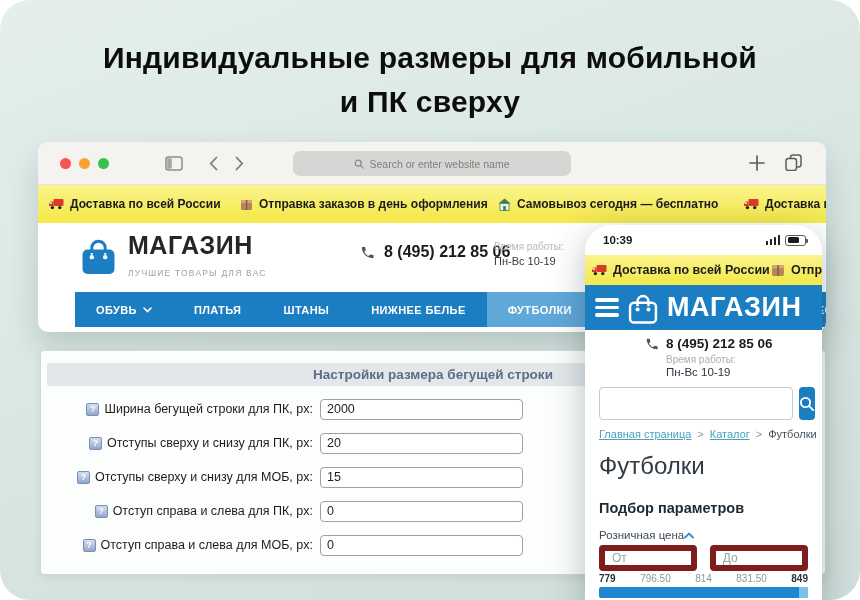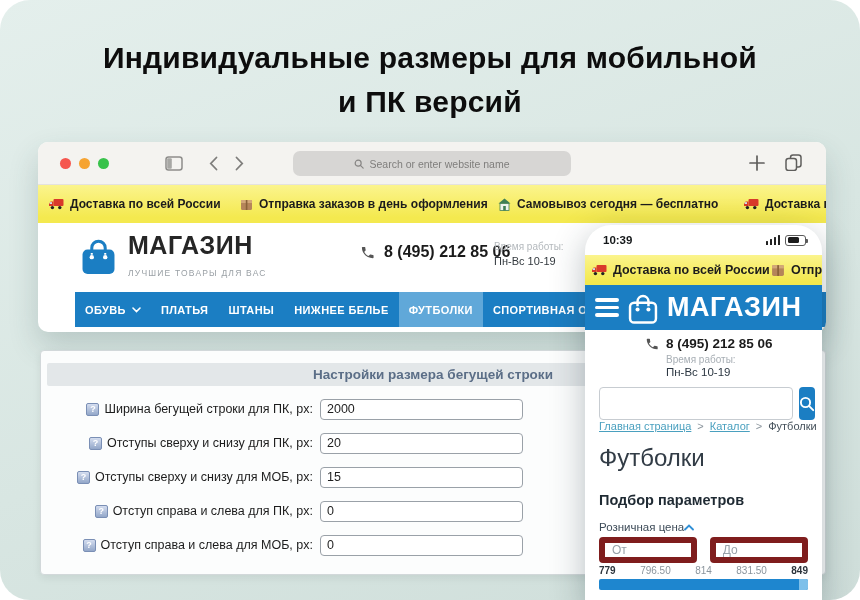--- a/index.html
+++ b/index.html
@@ -42,21 +42,21 @@
   .logo-tag  { font-size:8.5px; color:#9aa0a5; letter-spacing:1.2px; margin-top:10px; }
   .hphone { position:absolute; left:322px; top:20px; display:flex; gap:9px; align-items:center;
             font-size:16px; font-weight:700; color:#1b1b1b; }
   .hours { position:absolute; left:456px; top:17px; line-height:14px; }
   .hours .hl { font-size:10px; color:#b4b9bd; }
   .hours .hv { font-size:11px; color:#33393e; }
 
   
   .nav { position:absolute; left:37px; right:0; top:150px; height:35px; background:#1b7ec3;
          display:flex; align-items:stretch; }
-  .nav-item { display:flex; align-items:center; gap:6px; padding:0 10px; font-size:11px; font-weight:700;
+  .nav-item { display:flex; align-items:center; gap:6px; padding:0 21px; font-size:11px; font-weight:700;
               color:#fff; letter-spacing:.4px; cursor:pointer; white-space:nowrap; }
   .nav-item.active { background:#60a8d9; }
 
   
   .settings { position:absolute; left:40px; top:350px; width:786px; height:225px; z-index:1;
               background:#fcfdfd; border:1px solid #d2d8da; border-radius:4px;
               box-shadow:0 3px 8px rgba(0,0,0,.07); }
   .set-head { margin:12px 6px 0 6px; height:23px; background:#e3e7e9; border-radius:2px;
               display:flex; align-items:center; justify-content:center;
               font-size:13.5px; font-weight:700; color:#5b6e87; }
@@ -98,21 +98,21 @@
   .m-phone-row { margin:6px 0 0 46px; display:flex; align-items:center; gap:7px;
                  font-size:13.5px; font-weight:700; color:#1b1b1b; }
   .m-hours { margin:3px 0 0 67px; }
   .m-hours .hl { font-size:10px; color:#a7aeb4; }
   .m-hours .hv { font-size:11.5px; color:#2c3742; margin-top:1px; }
   .m-search { margin-top:9px; display:flex; gap:6px; }
   .m-search input { flex:1; height:33px; border:1px solid #c7ccd1; border-radius:4px; padding:0 8px;
                     font-size:13px; font-family:inherit; }
   .m-search button { width:36px; height:33px; background:#1b7ec3; border:none; border-radius:4px;
                      display:flex; align-items:center; justify-content:center; cursor:pointer; }
-  .m-bc { margin-top:0; font-size:11px; color:#8b959d; display:flex; gap:6px; align-items:center; white-space:nowrap; }
+  .m-bc { margin-top:8px; font-size:11px; color:#8b959d; display:flex; gap:6px; align-items:center; white-space:nowrap; }
   .m-bc a { color:#4aa0bf; text-decoration:underline; cursor:pointer; }
   .m-bc .cur { color:#44505a; }
   .m-title { margin-top:12px; font-size:24px; font-weight:400; color:#323c46; }
   .m-filter { margin-top:20px; font-size:14.5px; font-weight:700; color:#1f2a33; }
   .m-price { margin-top:13px; display:flex; align-items:center; gap:0; font-size:11.5px; color:#3e4c59; cursor:pointer; }
   .m-range { margin-top:4px; display:flex; justify-content:space-between; }
   .m-range input { width:47%; height:26px; border:6px solid #7f1d1d; border-radius:4px; padding:0 7px;
                    font-size:12px; font-family:inherit; color:#3e4c59; }
   .m-range input::placeholder { color:#97a1a9; }
   .m-ticks { margin-top:2px; display:flex; justify-content:space-between; align-items:flex-end;
@@ -123,21 +123,21 @@
 
   svg { display:block; }
 </style>
 </head>
 <body>
 
 <div class="stage">
 
   <div class="headline">
     <span>Индивидуальные размеры для мобильной</span><br>
-    <span>и ПК версий</span>
+    <span>и ПК сверху</span>
   </div>
 
   <div class="browser">
 
     <div class="chrome">
       <div class="lights">
         <span class="light red"></span>
         <span class="light orange"></span>
         <span class="light green"></span>
       </div>

